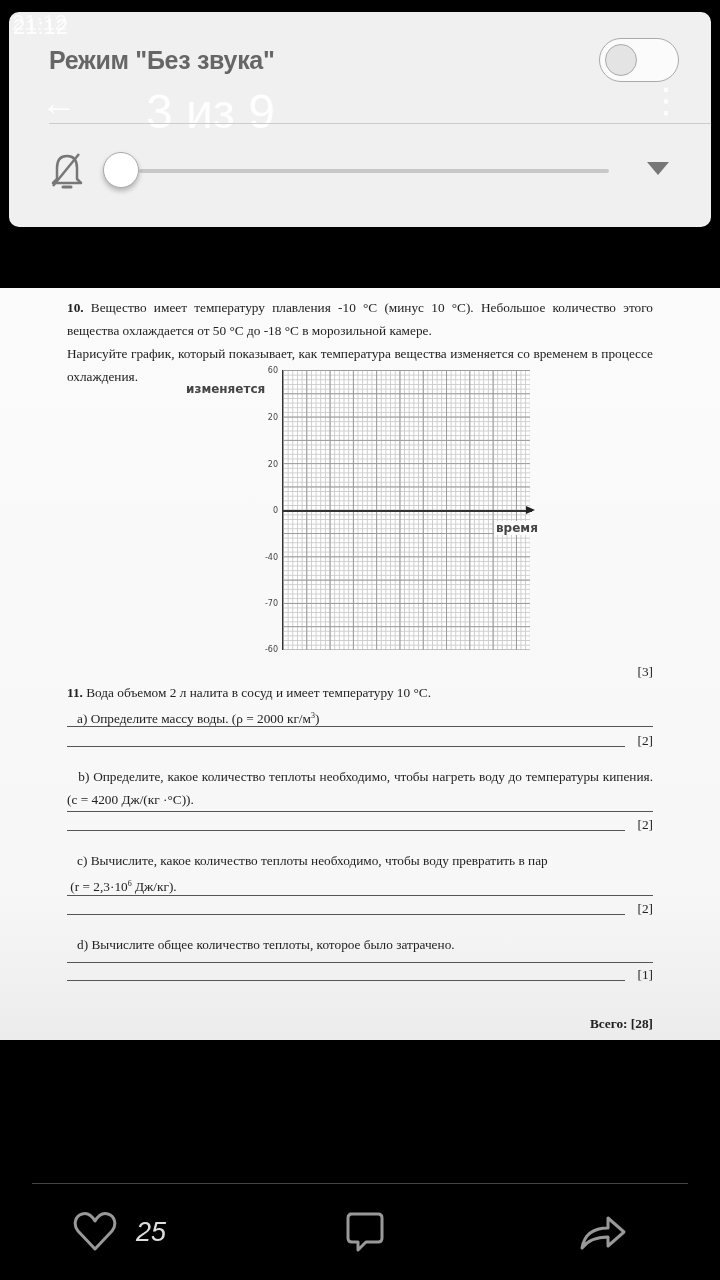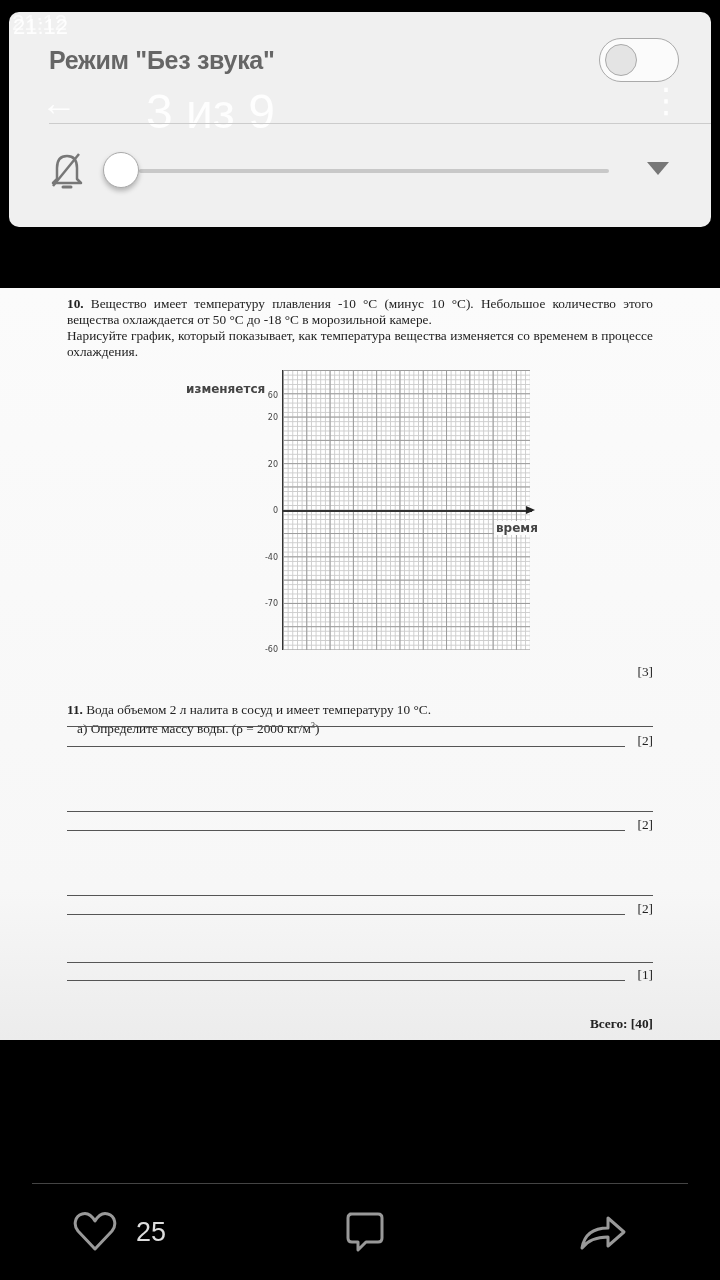--- a/index.html
+++ b/index.html
@@ -38,21 +38,21 @@
   }
   .expand-arrow { position: absolute; left: 638px; top: 150px; width: 0; height: 0;
     border-left: 11px solid transparent; border-right: 11px solid transparent; border-top: 13px solid #777; }
 
   
   .doc {
     position: absolute; left: 0; top: 288px; width: 720px; height: 752px;
     background: linear-gradient(#fbfbfb 0%, #f7f7f7 80%, #ececec 100%);
     font-family: "Liberation Serif", serif; color: #222;
   }
-  .para { position: absolute; left: 67px; width: 586px; font-size: 13.3px; line-height: 16px; text-align: justify; }
+  .para { position: absolute; left: 67px; width: 586px; font-size: 13.3px; line-height: 23px; text-align: justify; }
   .para b { font-weight: bold; }
   .q10 { top: 8px; }
 
   .chart { position: absolute; left: 180px; top: 78px; width: 380px; height: 290px; }
   .ylabel-main { position: absolute; left: 6px; top: 16px; font-family: "DejaVu Sans", sans-serif; font-size: 12px; font-weight: bold; color: #444; }
   .xlabel-main { position: absolute; left: 314px; top: 155px; font-family: "DejaVu Sans", sans-serif; font-size: 12px; font-weight: bold; color: #444; background:#fbfbfb; padding: 0 2px; }
   .tick { position: absolute; font-family: "DejaVu Sans", sans-serif; font-size: 8px; color: #444; text-align: right; width: 24px; }
   .grid {
     position: absolute; left: 102px; top: 4px; width: 248px; height: 280px;
     background-color: #fff;
@@ -71,21 +71,21 @@
   .score { position: absolute; right: 67px; font-size: 13.3px; }
   .answer-line { position: absolute; left: 67px; height: 1px; background: #555; }
   .line-row { position: absolute; left: 67px; width: 586px; height: 18px; }
   .line-row .answer-line { left: 0; bottom: 2px; }
   .line-row .score { right: 0; bottom: 0; }
 
   .total { position: absolute; right: 67px; top: 728px; font-size: 13.3px; font-weight: bold; }
 
   
   .bottom-divider { position: absolute; left: 32px; top: 1183px; width: 656px; height: 1px; background: #444; }
-  .action { position: absolute; top: 1210px; height: 44px; display: flex; align-items: center; }
+  .action { position: absolute; top: 1210px; height: 44px; display: flex; align-items: center; font-style: italic; }
   .like { left: 72px; }
   .like .count { color: #ddd; font-size: 27px; margin-left: 18px; font-family: "Liberation Sans", sans-serif; }
   .comment { left: 344px; }
   .share { left: 578px; }
 </style>
 </head>
 <body>
 
 <div class="statusbar">
   <span class="time">21:12</span>
@@ -121,65 +121,78 @@
 <div class="doc">
   <div class="para q10">
     <b>10.</b>
     <span>Вещество имеет температуру плавления -10 °C (минус 10 °C). Небольшое количество этого вещества охлаждается от 50 °C до -18 °C в морозильной камере.</span><br>
     <span>Нарисуйте график, который показывает, как температура вещества изменяется со временем в процессе охлаждения.</span>
   </div>
 
   <div class="chart">
     <div class="ylabel-main">изменяется</div>
     <div class="grid"></div>
-    <div class="tick" style="left:74px;top:0px;margin-top:25px;">60</div>
+    <div class="tick" style="left:74px;top:0px;">60</div>
     <div class="tick" style="left:74px;top:47px;">20</div>
     <div class="tick" style="left:74px;top:94px;">20</div>
     <div class="tick" style="left:74px;top:140px;">0</div>
     <div class="tick" style="left:74px;top:187px;">-40</div>
     <div class="tick" style="left:74px;top:233px;">-70</div>
     <div class="tick" style="left:74px;top:279px;">-60</div>
     <div class="x-axis"></div>
     <div class="x-arrow"></div>
     <div class="xlabel-main">время</div>
   </div>
 
   <div class="score" style="top:376px;">[3]</div>
 
-  <div class="para" style="top:414px;">
+  <div class="para" style="top:393px;">
     <b>11.</b>
     <span>Вода объемом 2 л налита в сосуд и имеет температуру 10 °C.</span><br>
     &nbsp;&nbsp;&nbsp;<span>a)</span>
     <span>Определите массу воды. (ρ = 2000 кг/м</span><sup style="font-size:8px">3</sup><span>)</span>
   </div>
   <div class="answer-line" style="top:438px;width:586px;"></div>
   <div class="line-row" style="top:443px;">
     <div class="answer-line" style="width:558px;"></div>
     <span class="score">[2]</span>
   </div>
 
+  <div class="para" style="top:477px;">
+    &nbsp;&nbsp;&nbsp;<span>b)</span>
+    <span>Определите, какое количество теплоты необходимо, чтобы нагреть воду до температуры кипения. (с = 4200 Дж/(кг ·°C)).</span>
+  </div>
   <div class="answer-line" style="top:523px;width:586px;"></div>
   <div class="line-row" style="top:527px;">
     <div class="answer-line" style="width:558px;"></div>
     <span class="score">[2]</span>
   </div>
 
+  <div class="para" style="top:561px;text-align:left;">
+    &nbsp;&nbsp;&nbsp;<span>c)</span>
+    <span>Вычислите, какое количество теплоты необходимо, чтобы воду превратить в пар</span><br>
+    &nbsp;<span>(r = 2,3·10</span><sup style="font-size:8px">6</sup><span> Дж/кг).</span>
+  </div>
   <div class="answer-line" style="top:607px;width:586px;"></div>
   <div class="line-row" style="top:611px;">
     <div class="answer-line" style="width:558px;"></div>
     <span class="score">[2]</span>
   </div>
 
+  <div class="para" style="top:645px;">
+    &nbsp;&nbsp;&nbsp;<span>d)</span>
+    <span>Вычислите общее количество теплоты, которое было затрачено.</span>
+  </div>
   <div class="answer-line" style="top:674px;width:586px;"></div>
   <div class="line-row" style="top:677px;">
     <div class="answer-line" style="width:558px;"></div>
     <span class="score">[1]</span>
   </div>
 
-  <div class="total">Всего: [40]</div>
+  <div class="total">Всего: [28]</div>
 </div>
 
 <div class="bottom-divider"></div>
 
 <div class="action like">
   <svg width="46" height="42" viewBox="0 0 46 42">
     <path d="M23 38 L6 20 C1 14 3 5 10 3 C16 1 20 5 23 10 C26 5 30 1 36 3 C43 5 45 14 40 20 Z" fill="none" stroke="#999" stroke-width="3" stroke-linejoin="round"></path>
   </svg>
   <span class="count">25</span>
 </div>

